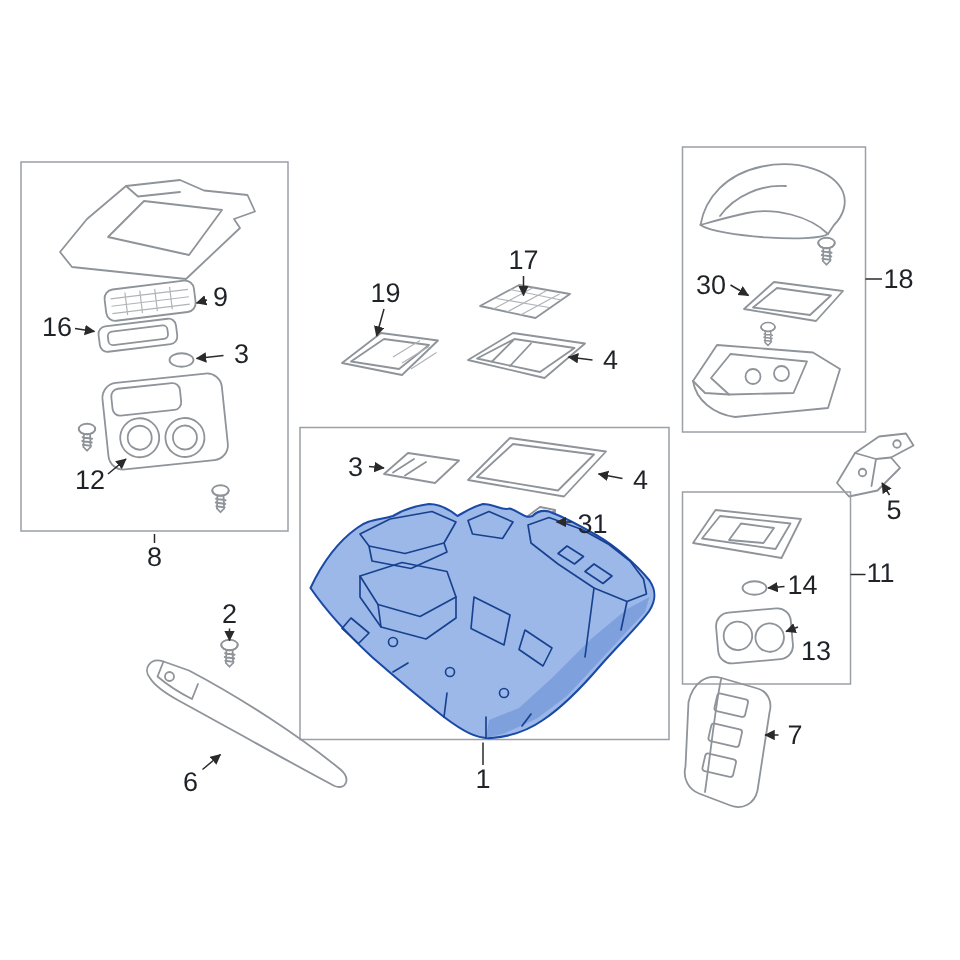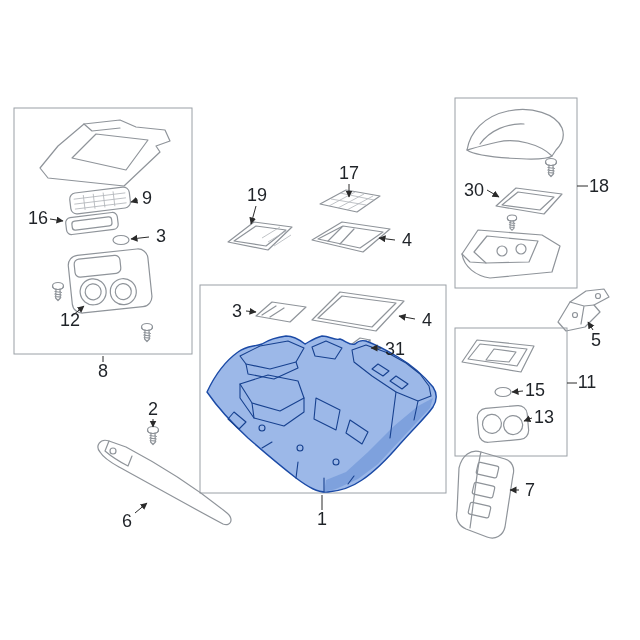--- a/index.html
+++ b/index.html
@@ -218,24 +218,24 @@
 <div class="callout" style="left:153px;top:409px">2</div>
 <div class="callout" style="left:237px;top:311px">3</div>
 <div class="callout" style="left:427px;top:320px">4</div>
 <div class="callout" style="left:596px;top:340px">5</div>
 <div class="callout" style="left:127px;top:521px">6</div>
 <div class="callout" style="left:530px;top:490px">7</div>
 <div class="callout" style="left:103px;top:371px">8</div>
 <div class="callout" style="left:147px;top:198px">9</div>
 <div class="callout" style="left:38px;top:218px">16</div>
 <div class="callout" style="left:587px;top:382px">11</div>
-<div class="callout" style="left:70px;top:320px">12</div>
-<div class="callout" style="left:544px;top:417px">13</div>
+<div class="callout" style="left:60px;top:320px">12</div>
+<div class="callout" style="left:544px;top:434px">13</div>
 <div class="callout" style="left:161px;top:236px">3</div>
-<div class="callout" style="left:535px;top:390px">15</div>
+<div class="callout" style="left:535px;top:390px">14</div>
 <div class="callout" style="left:407px;top:240px">4</div>
 <div class="callout" style="left:349px;top:173px">17</div>
 <div class="callout" style="left:257px;top:195px">19</div>
 <div class="callout" style="left:599px;top:186px">18</div>
 <div class="callout" style="left:474px;top:190px">30</div>
 <div class="callout" style="left:395px;top:349px">31</div>
 
 </div>
 
 </body></html>

